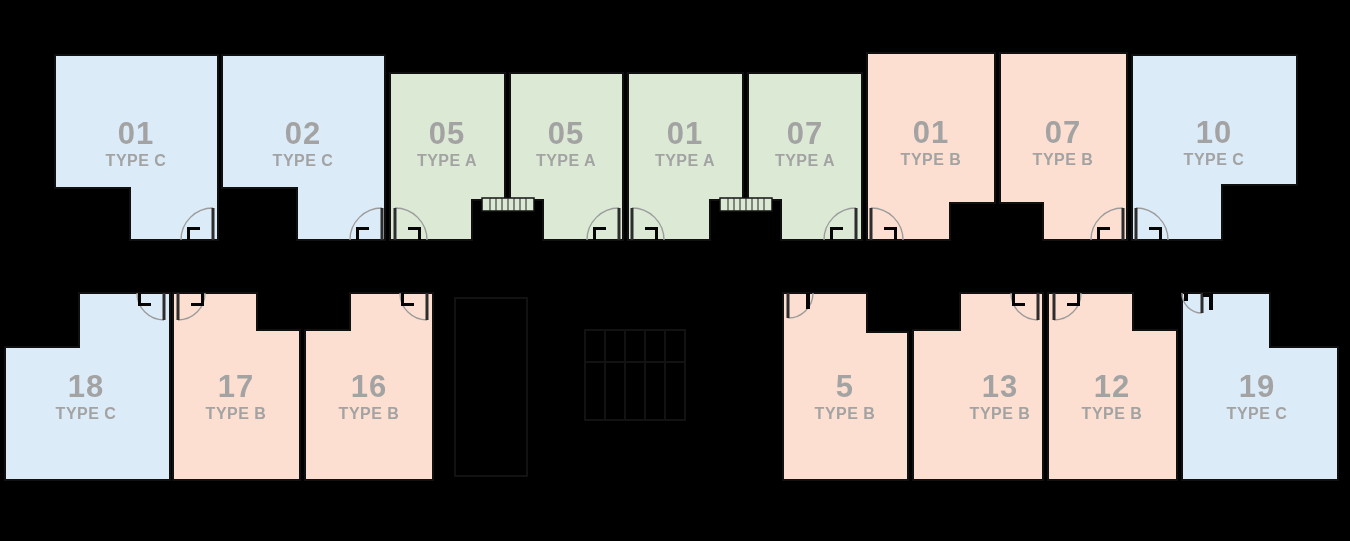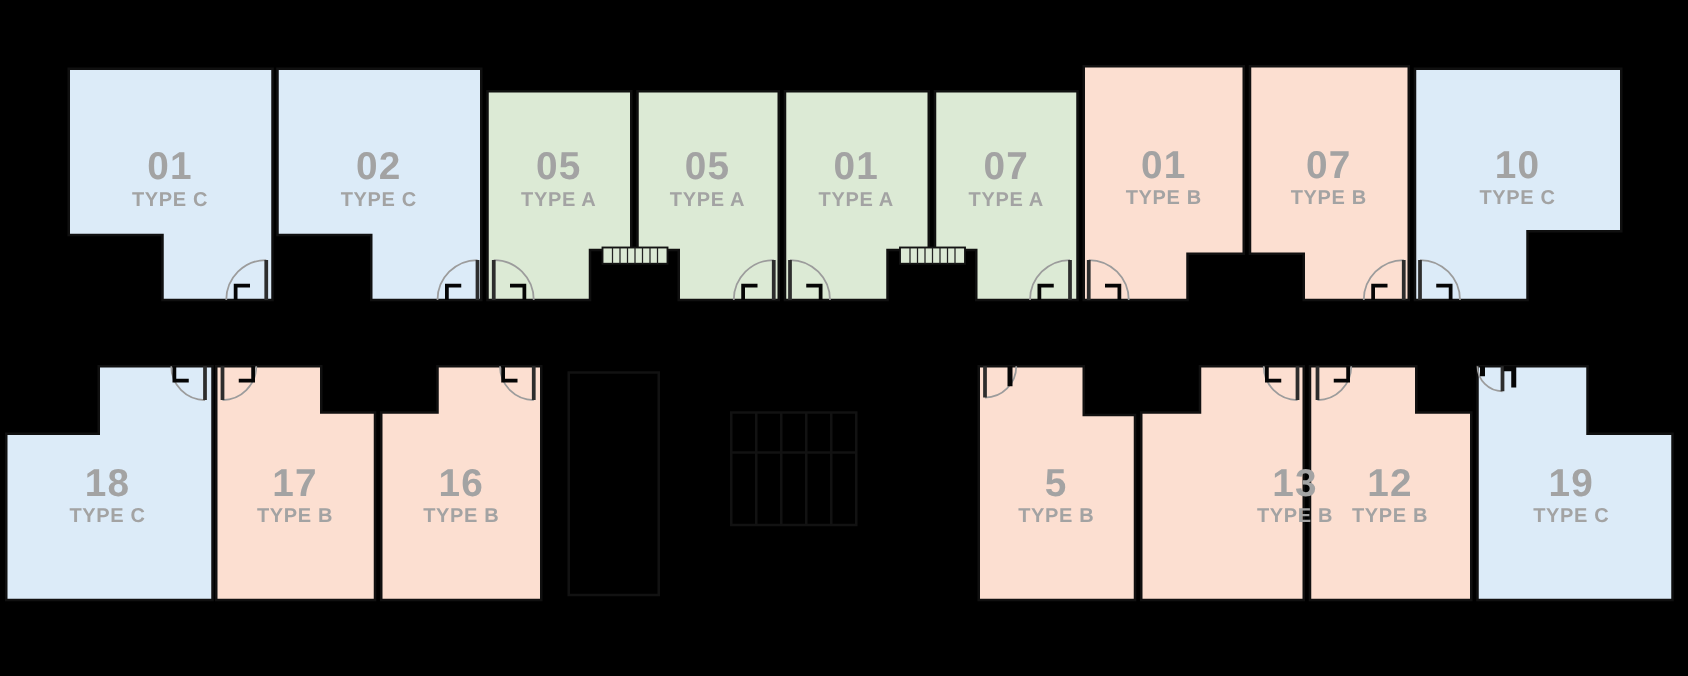--- a/index.html
+++ b/index.html
@@ -203,21 +203,21 @@
     <div class="typ">TYPE B</div>
   </div>
   <div class="unit-label" style="left:369px;top:396px">
     <div class="num">16</div>
     <div class="typ">TYPE B</div>
   </div>
   <div class="unit-label" style="left:845px;top:396px">
     <div class="num">5</div>
     <div class="typ">TYPE B</div>
   </div>
-  <div class="unit-label" style="left:1036px;top:396px">
+  <div class="unit-label" style="left:1000px;top:396px">
     <div class="num">13</div>
     <div class="typ">TYPE B</div>
   </div>
   <div class="unit-label" style="left:1112px;top:396px">
     <div class="num">12</div>
     <div class="typ">TYPE B</div>
   </div>
   <div class="unit-label" style="left:1257px;top:396px">
     <div class="num">19</div>
     <div class="typ">TYPE C</div>

